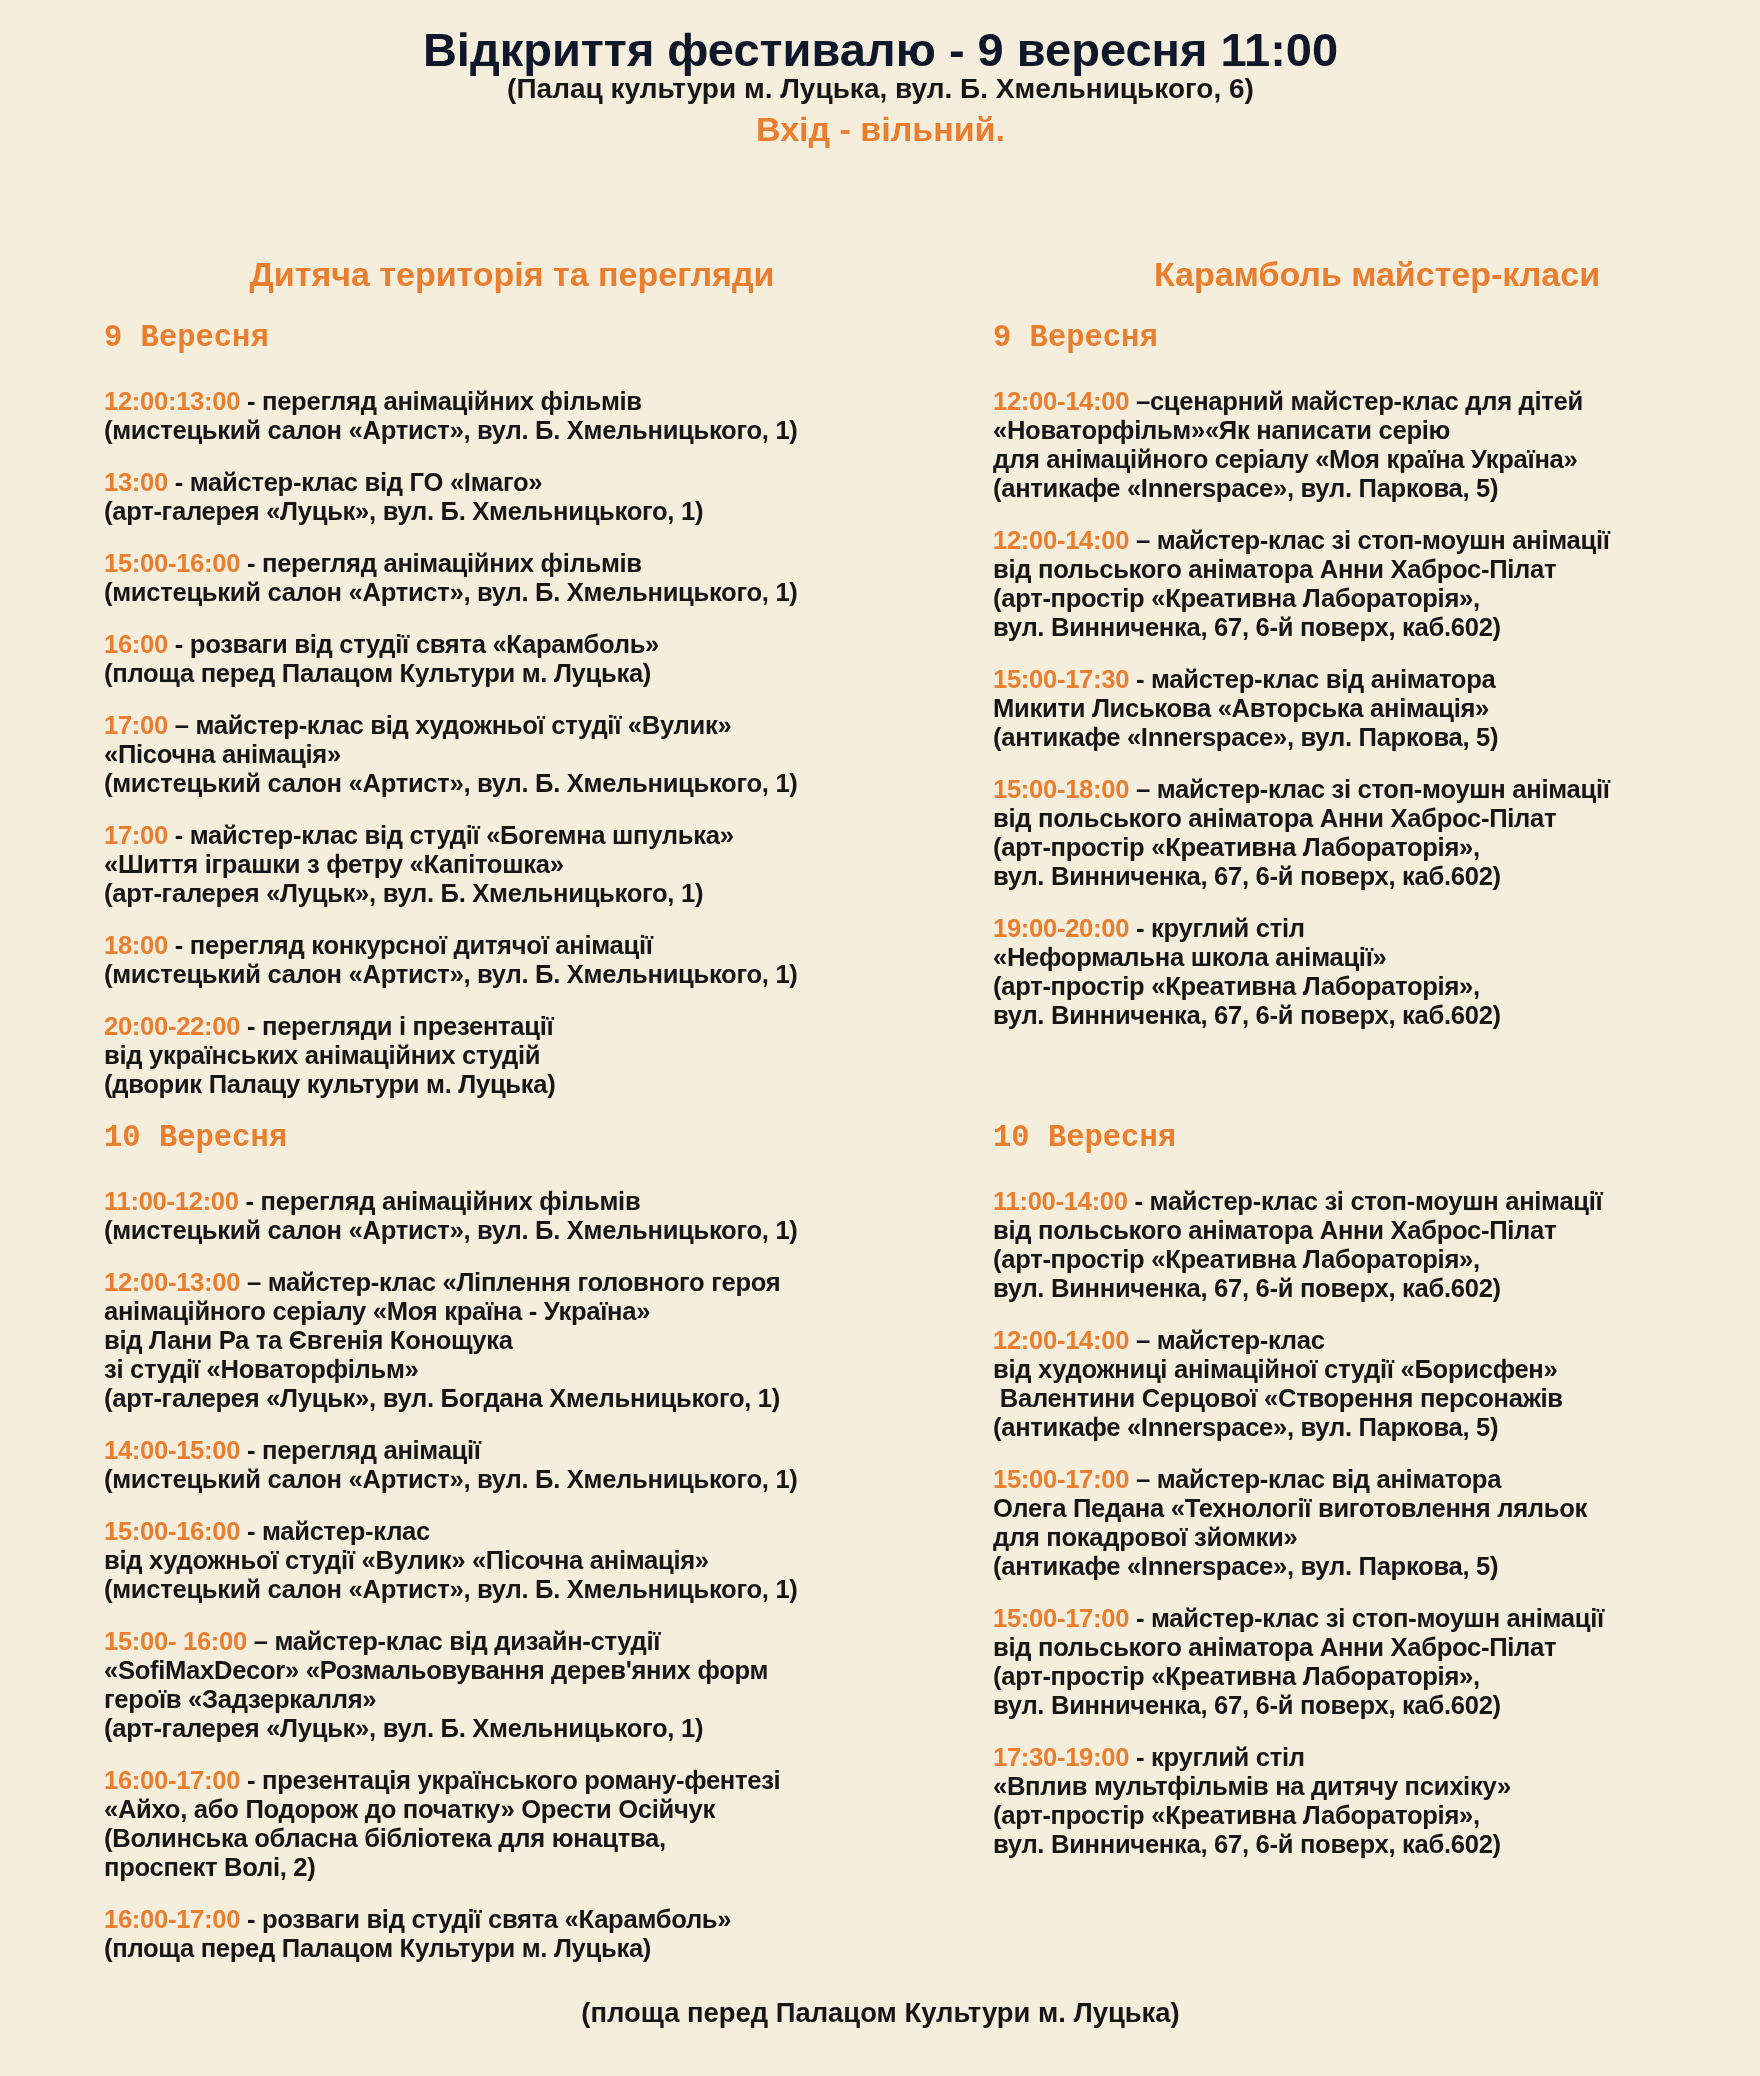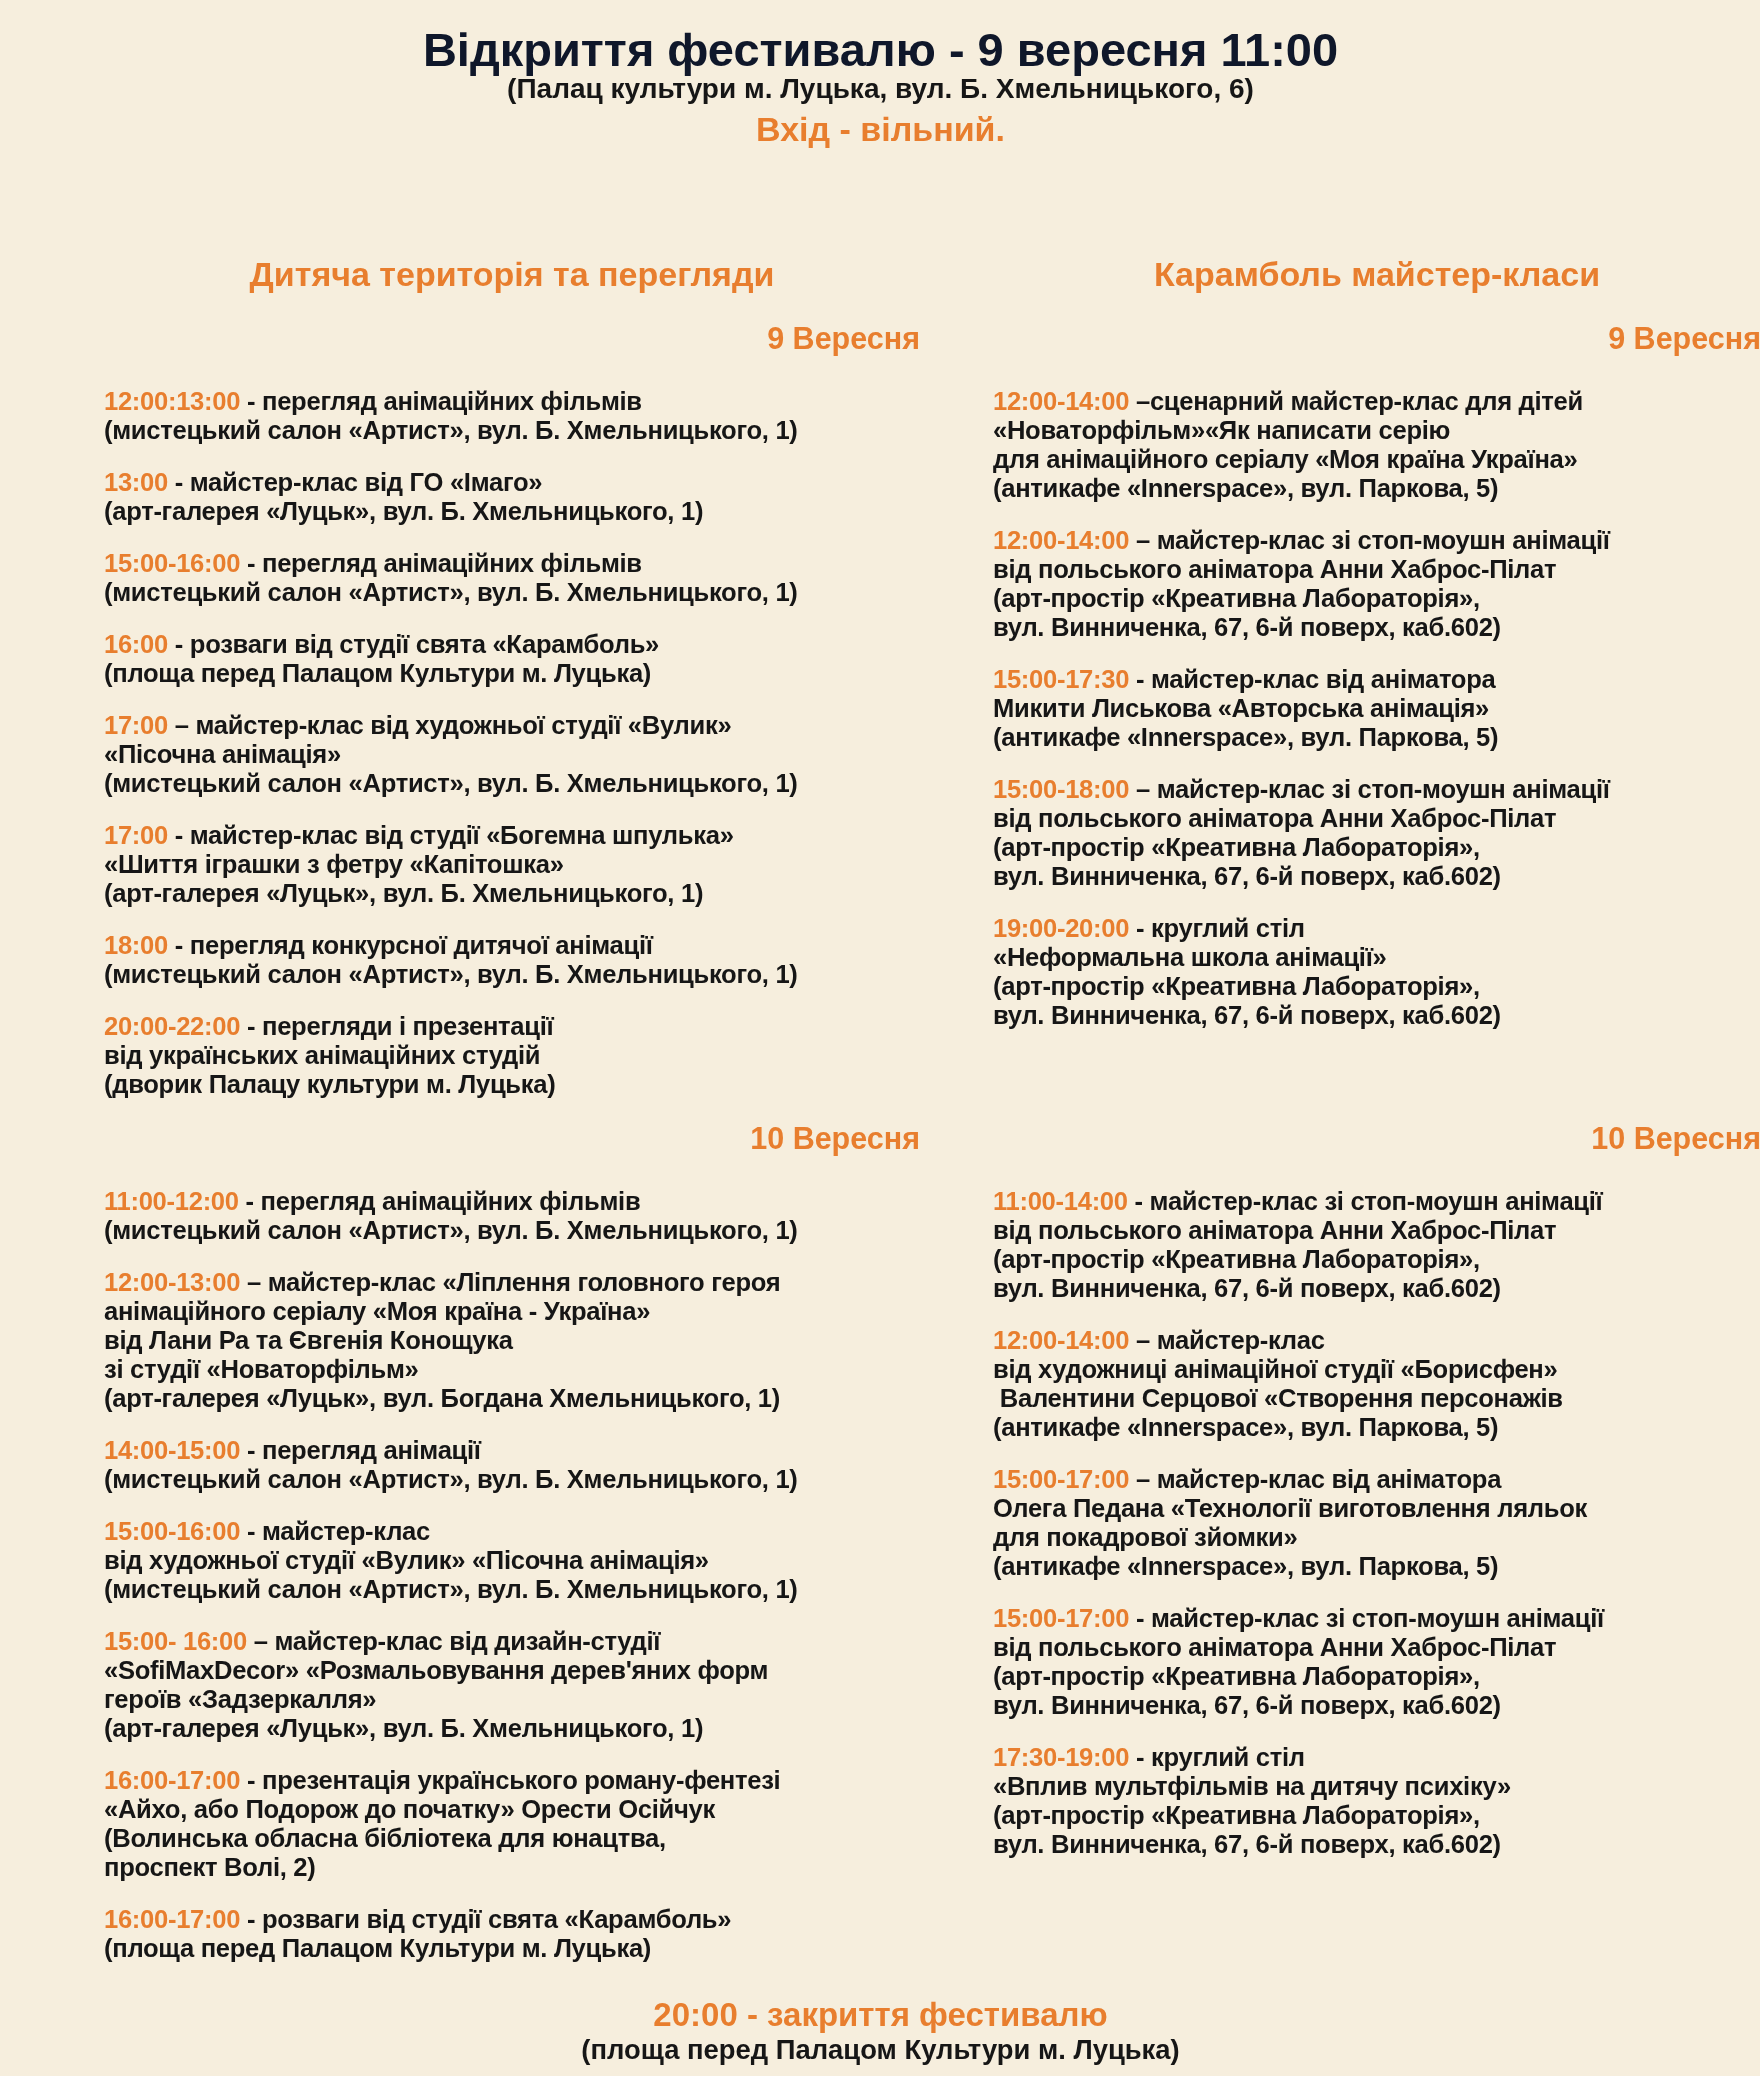--- a/index.html
+++ b/index.html
@@ -31,25 +31,26 @@
   }
   .col-title {
     text-align: center;
     color: #e87e2e;
     font-size: 34px;
     line-height: 38px;
     margin: 0 0 6.1px 0;
   }
   .section { }
   .section-date {
-    text-align: right;
+    text-align: left;
     color: #e87e2e;
     font-size: 30.5px;
     line-height: 34px;
     margin: 22px 0 32px 0;
+    font-family: Liberation Mono, monospace;
   }
   .event {
     font-size: 25.6px;
     line-height: 29px;
     letter-spacing: -0.3px;
     margin-bottom: 23px;
   }
   .event:last-child { margin-bottom: 0; }
   .line { margin: 0; white-space: pre-wrap; }
   .time { color: #e87e2e; }
@@ -222,18 +223,17 @@
             <p class="line"><span class="time">17:30-19:00</span><span class="sep"> - </span><span class="desc">круглий стіл</span></p>
             <p class="line">«Вплив мультфільмів на дитячу психіку»</p>
             <p class="line">(арт-простір «Креативна Лабораторія»,</p>
             <p class="line">вул. Винниченка, 67, 6-й поверх, каб.602)</p>
           </div>
         </div>
     </div>
   </div>
 
   <div class="closing">
-    <div class="closing-title">20:00 - закриття фестивалю</div>
     <div class="closing-location">(площа перед Палацом Культури м. Луцька)</div>
   </div>
 
 </div>
 
 
 </body></html>

